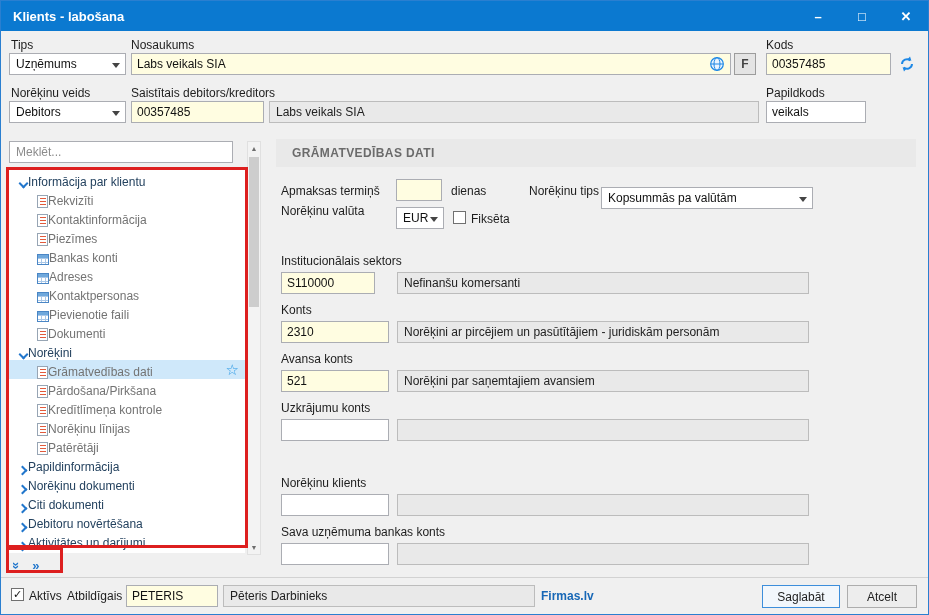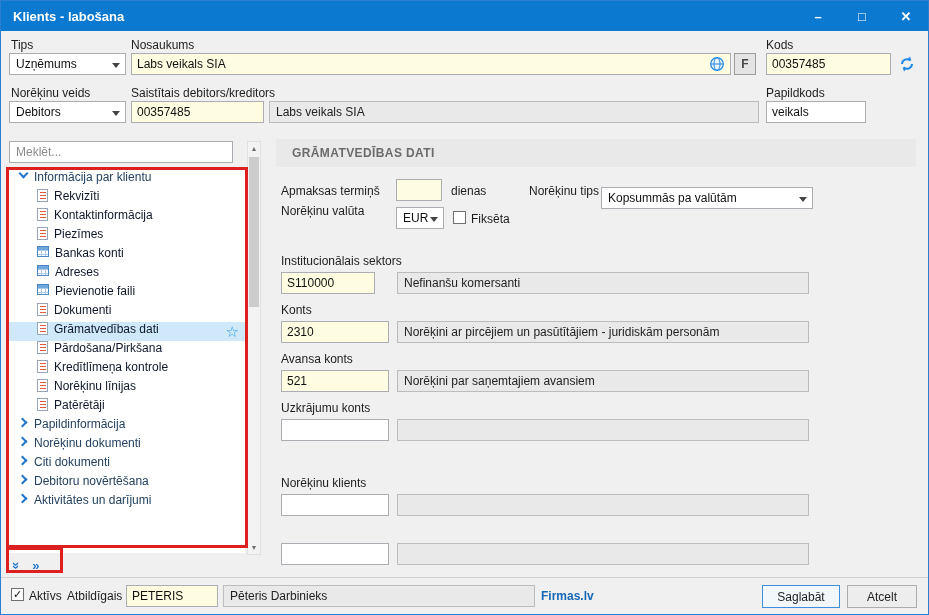--- a/index.html
+++ b/index.html
@@ -22,25 +22,25 @@
 
   .sq-btn{position:absolute;width:22px;height:22px;background:#e4e4e4;border:1px solid #9c9c9c;display:flex;align-items:center;justify-content:center;font-weight:bold;color:#444}
 
   .icon-abs{position:absolute;display:flex;align-items:center;justify-content:center}
 
   
   .sidebar{position:absolute;left:8px;top:138px;width:284px;height:440px}
   .search{position:absolute;left:0;top:2px;width:224px;height:22px;border:1px solid #abadb3;background:#fff;padding:0 6px;font:12px "Liberation Sans",sans-serif;color:#333}
   .search::placeholder{color:#8c8c8c}
   .treebox{position:absolute;left:0;top:28px;width:236px;height:386px;background:#fff;padding-top:3px;overflow:hidden}
-  .trow{position:relative;height:19px;display:flex;align-items:flex-start;gap:6px;padding-left:10px;white-space:nowrap;cursor:default}
+  .trow{position:relative;height:19px;display:flex;align-items:flex-end;padding-left:10px;white-space:nowrap;cursor:default}
   .trow.lvl1{padding-left:28px}
   .trow.sel{background:#cfe8fa}
   .plabel{color:#24425f}
-  .clabel{color:#0f172a}
+  .clabel{color:#737373}
   .chev{width:9px;height:9px;display:inline-block;position:relative;flex:0 0 9px}
   .chev::before{content:"";position:absolute;width:5px;height:5px;border-right:2px solid #2277cc;border-bottom:2px solid #2277cc}
   .chev.down::before{transform:rotate(45deg);top:0;left:1px}
   .chev.right::before{transform:rotate(-45deg);top:2px;left:0}
   .ic-doc{width:11px;height:13px;background:#fff;border:1px solid #97a5b4;position:relative;flex:0 0 11px}
   .ic-doc::before{content:"";position:absolute;left:2px;top:2px;width:6px;height:1px;background:#e25a3c;box-shadow:0 3px 0 #e25a3c,0 6px 0 #e25a3c}
   .ic-table{width:12px;height:11px;border:1px solid #4a86c5;background-color:#fff;flex:0 0 12px;
     background-image:linear-gradient(#6fa8dc 0,#6fa8dc 3px,transparent 3px),
       repeating-linear-gradient(to right,transparent 0,transparent 3px,#aac8e8 3px,#aac8e8 4px),
       repeating-linear-gradient(to bottom,transparent 0,transparent 3px,#aac8e8 3px,#aac8e8 4px)}
@@ -149,25 +149,33 @@
       <div class="trow lvl1">
           <span class="ic-table"></span>
           <span class="clabel">Bankas konti</span>
         </div>
       <div class="trow lvl1">
           <span class="ic-table"></span>
           <span class="clabel">Adreses</span>
         </div>
       <div class="trow lvl1">
           <span class="ic-table"></span>
+          <span class="clabel">Kontaktpersonas</span>
+        </div>
+      <div class="trow lvl1">
+          <span class="ic-table"></span>
           <span class="clabel">Pievienotie faili</span>
         </div>
       <div class="trow lvl1">
           <span class="ic-doc"></span>
           <span class="clabel">Dokumenti</span>
+        </div>
+      <div class="trow">
+          <span class="chev down"></span>
+          <span class="plabel">Norēķini</span>
         </div>
       <div class="trow lvl1 sel">
           <span class="ic-doc"></span>
           <span class="clabel">Grāmatvedības dati</span>
           <span class="star">☆</span>
         </div>
       <div class="trow lvl1">
           <span class="ic-doc"></span>
           <span class="clabel">Pārdošana/Pirkšana</span>
         </div>
@@ -249,20 +257,21 @@
   <div class="ro" style="left:396px;top:369px;width:412px">Norēķini par saņemtajiem avansiem</div>
 
   <div class="lbl" style="left:280px;top:400px">Uzkrājumu konts</div>
   <input class="inp" style="left: 280px; top: 418px; width: 108px;" value="">
   <div class="ro" style="left:396px;top:418px;width:412px"></div>
 
   <div class="lbl" style="left:280px;top:475px">Norēķinu klients</div>
   <input class="inp" style="left: 280px; top: 493px; width: 108px;" value="">
   <div class="ro" style="left:396px;top:493px;width:412px"></div>
 
+  <div class="lbl" style="left:280px;top:524px">Sava uzņēmuma bankas konts</div>
   <input class="inp" style="left: 280px; top: 542px; width: 108px;" value="">
   <div class="ro" style="left:396px;top:542px;width:412px"></div>
 
   <div class="footline"></div>
   <div class="cb" style="left:10px;top:587px">
       <span>✓</span>
     </div>
   <div class="lbl" style="left:28px;top:588px">Aktīvs</div>
   <div class="lbl" style="left:66px;top:588px">Atbildīgais</div>
   <input class="inp yellow" style="left: 125px; top: 584px; width: 92px;" value="PETERIS">

